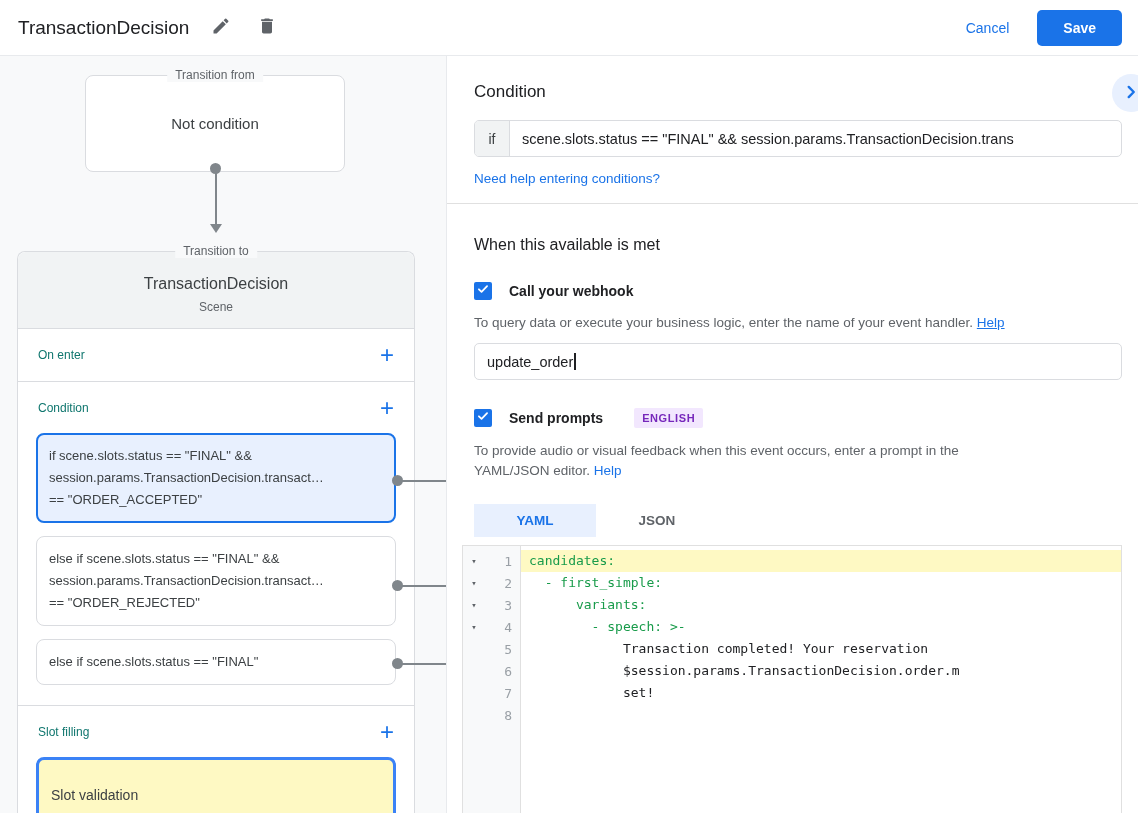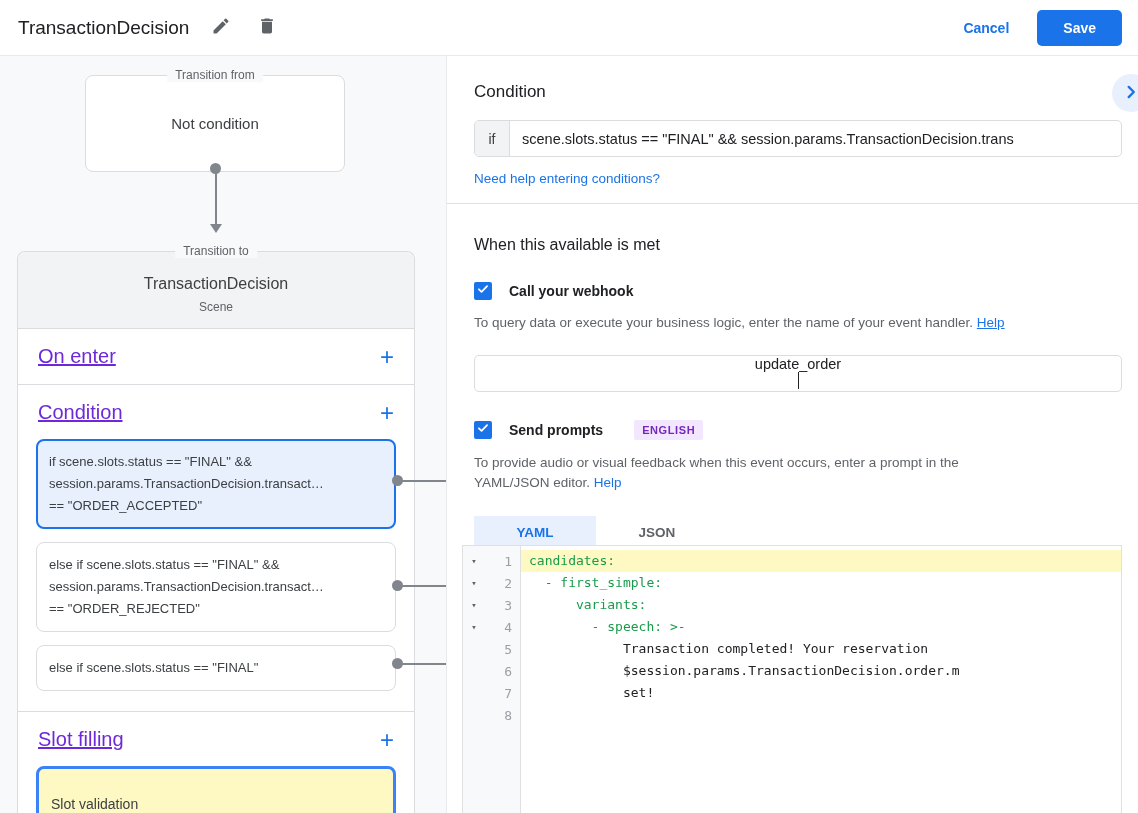--- a/index.html
+++ b/index.html
@@ -6,21 +6,21 @@
   html,body { width:1138px; height:813px; overflow:hidden; background:#fff;
     font-family:"Liberation Sans", sans-serif; color:#202124; }
 
   
   .topbar { height:56px; display:flex; align-items:center; justify-content:space-between;
     padding:0 16px 0 18px; border-bottom:1px solid #e8eaed; background:#fff; }
   .topbar-left { display:flex; align-items:center; gap:18px; }
   .page-title { font-size:19px; color:#202124; }
   .icon-btn { background:none; border:none; cursor:pointer; display:flex; align-items:center; padding:4px; }
   .topbar-right { display:flex; align-items:center; gap:28px; }
-  .cancel-link { color:#1a73e8; font-size:14px; font-weight:bold; background:none; border:none; cursor:pointer; }
+  .cancel-link { color:#1a73e8; font-size:14px; font-weight:normal; background:none; border:none; cursor:pointer; }
   .save-btn { background:#1a73e8; color:#fff; font-size:14px; font-weight:bold;
     border:none; border-radius:5px; padding:10px 26px; cursor:pointer; }
 
   
   .body-wrap { display:flex; height:757px; }
   .canvas { position:relative; width:447px; background:#f8f9fa; border-right:1px solid #e8eaed;
     overflow:hidden; flex:none; }
   .panel { position:relative; flex:1; background:#fff; overflow:hidden; padding:0 16px 0 27px; }
 
   
@@ -40,21 +40,21 @@
 
   
   .scene-card { position:absolute; left:17px; top:195px; width:398px; height:calc(100% - 195px);
     background:#fff; border:1px solid #dadce0; border-bottom:none; border-radius:8px 8px 0 0; }
   .scene-header { background:#f1f3f4; border-bottom:1px solid #dadce0; border-radius:8px 8px 0 0;
     padding:23px 0 14px; text-align:center; }
   .scene-title { font-size:16px; color:#3c4043; }
   .scene-sub { font-size:12px; color:#5f6368; margin-top:7px; }
   .section-row { display:flex; align-items:center; justify-content:space-between;
     padding:16px 20px; border-bottom:1px solid #dadce0; }
-  .section-label { font-size:20px; color:#6d28d9;text-decoration:underline; }
+  .section-label { font-size:12px; color:#0f766e; }
   .plus-icon { color:#1a73e8; font-size:24px; font-weight:300; line-height:20px; cursor:pointer; }
   .section-block { padding:14px 18px 20px; border-bottom:1px solid #dadce0; }
   .section-block.last { border-bottom:none; }
   .section-head { display:flex; align-items:center; justify-content:space-between; padding:2px 2px 0; margin-bottom:15px; }
   .cond-card { background:#fff; border:1px solid #dadce0; border-radius:8px;
     padding:11px 12px; font-size:13px; color:#3c4043; line-height:22px; margin-bottom:13px; cursor:pointer; }
   .cond-card:last-child { margin-bottom:0; }
   .cond-card.selected { background:#e8f0fe; border:2px solid #1a73e8; padding:10px 11px; }
   .cond-line { white-space:nowrap; overflow:hidden; }
   .slot-card { background:#fef9c3; border:3px solid #3b82f6; border-radius:8px;
@@ -86,22 +86,22 @@
 
   .check-row { display:flex; align-items:center; gap:17px; margin-top:28px; }
   .checkbox { width:18px; height:18px; background:#1a73e8; border-radius:2px;
     display:flex; align-items:center; justify-content:center; cursor:pointer; flex:none; }
   .check-label { font-size:14px; font-weight:bold; color:#202124; }
   .badge { background:#f2e7fe; color:#7627bb; font-size:11px; font-weight:bold;
     letter-spacing:.6px; padding:4px 8px; border-radius:2px; margin-left:14px; }
   .desc-text { font-size:13.5px; color:#5f6368; margin-top:13px; max-width:560px; line-height:20px; }
   .desc-text a { color:#1a73e8; cursor:pointer; }
   .desc-text a.underlined { text-decoration:underline; }
-  .webhook-input { display:flex; align-items:center; margin-top:22px; height:37px;
-    border:1px solid #dadce0; border-radius:5px; padding:0 12px; font-size:14.5px; color:#202124; background:#fff;flex-direction:column; }
+  .webhook-input { display:flex; align-items:center; margin-top:10px; height:37px;
+    border:1px solid #dadce0; border-radius:5px; padding:0 12px; font-size:14.5px; color:#202124; background:#fff; }
   .text-cursor { display:inline-block; width:1.5px; height:17px; background:#202124; margin-left:1px; }
 
   .tabs { display:flex; margin-top:23px; }
   .tab { width:122px; height:33px; display:flex; align-items:center; justify-content:center;
     font-size:13.5px; font-weight:bold; color:#5f6368; cursor:pointer; }
   .tab.active { background:#e8f0fe; color:#1a73e8; }
 
   
   .editor { position:absolute; left:15px; right:16px; top:489px; bottom:0;
     border:1px solid #e0e0e0; border-bottom:none; background:#fff; display:flex;

